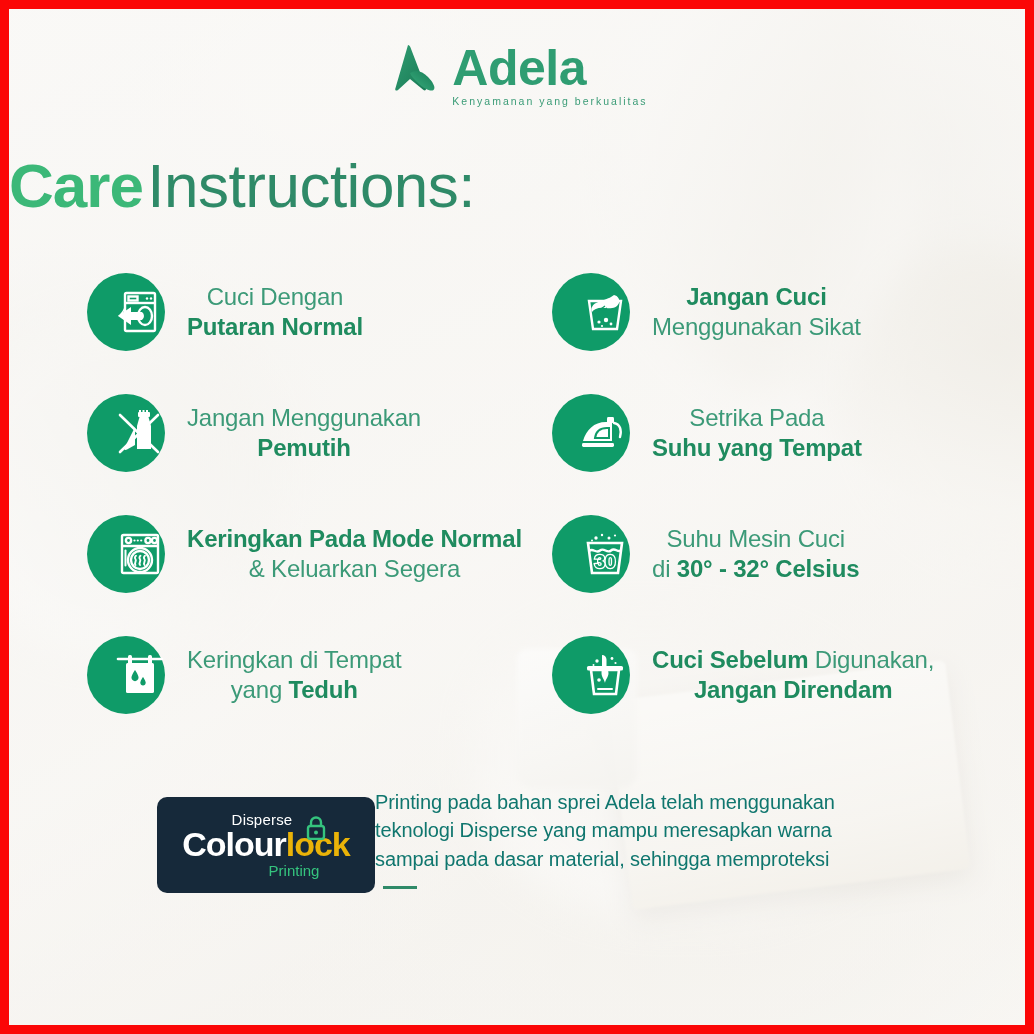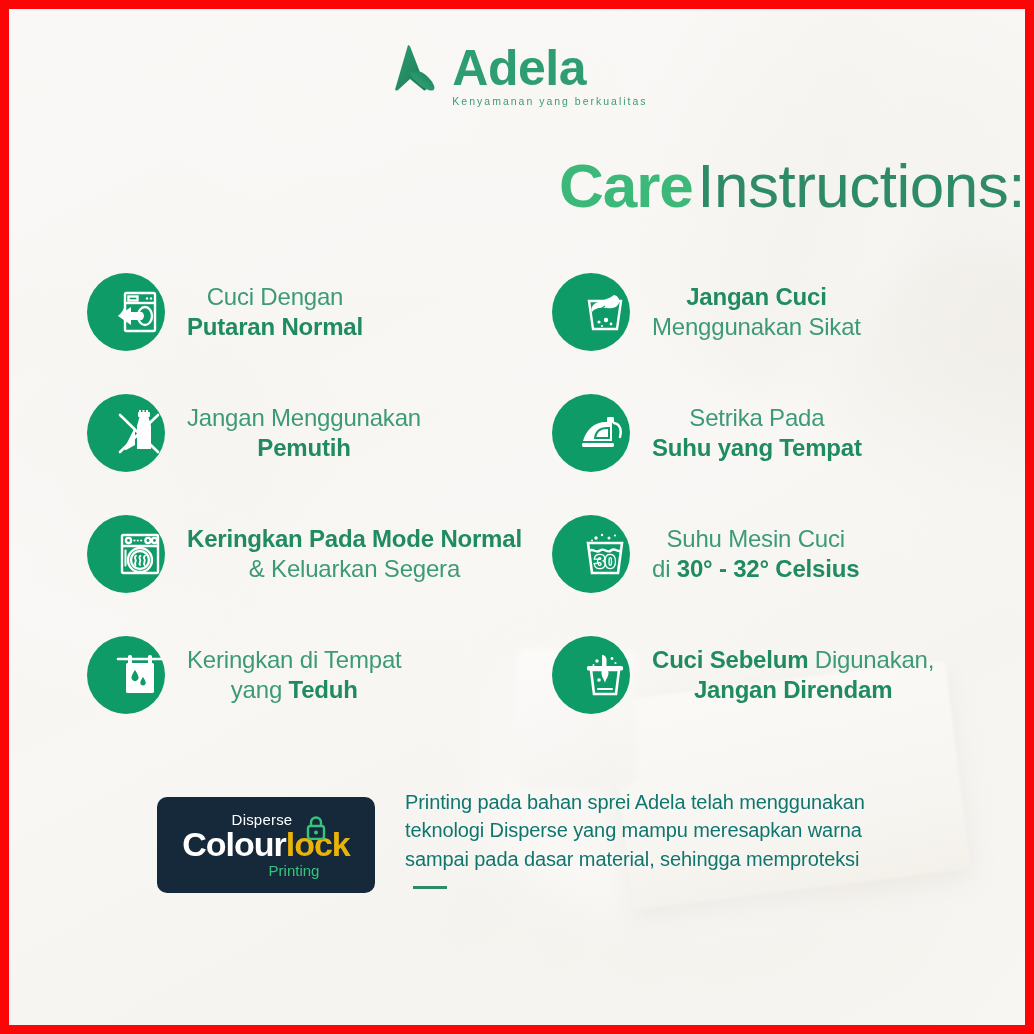--- a/index.html
+++ b/index.html
@@ -105,25 +105,24 @@
   .logo-tagline {
     font-size: 10.5px;
     color: #3b9c77;
     letter-spacing: 2.0px;
     text-align: right;
     margin-top: 2px;
   }
 
   
   .heading {
-    text-align: right;
+    text-align: left;
     margin-top: 48px;
     line-height: 1;
     white-space: nowrap;
-    margin-left: 44px;
   }
   .heading .h-strong {
     font-size: 62px;
     font-weight: 700;
     color: #3cb878;
     letter-spacing: -1px;
   }
   .heading .h-light {
     font-size: 62px;
     font-weight: 400;
@@ -158,21 +157,20 @@
   .item-text { line-height: 1.26; }
   .tline { font-size: 24px; color: #3c9a78; font-weight: 400; white-space: nowrap; letter-spacing: -.2px; text-align: center; }
   .tline.bold { font-weight: 700; color: #1f8b5f; }
   .tline .b { font-weight: 700; color: #1f8b5f; }
   .tline .r { font-weight: 400; color: #3c9a78; }
 
   
   .footer {
     display: flex;
     align-items: center;
-    gap: 30px;
     padding: 0 77px 0 148px;
     margin-top: 74px;
   }
   .cl-badge {
     flex: 0 0 auto;
     width: 218px;
     height: 96px;
     background: #16293a;
     border-radius: 10px;
     display: flex;

